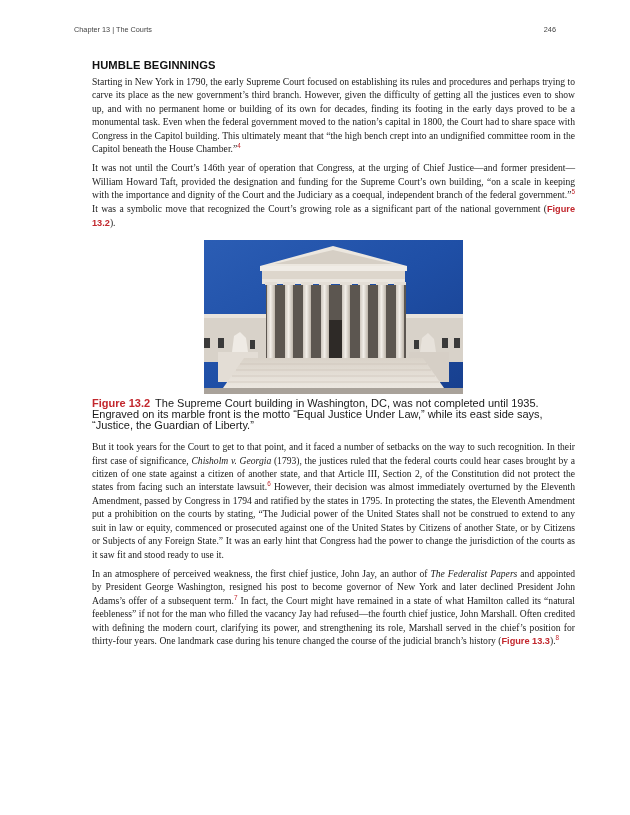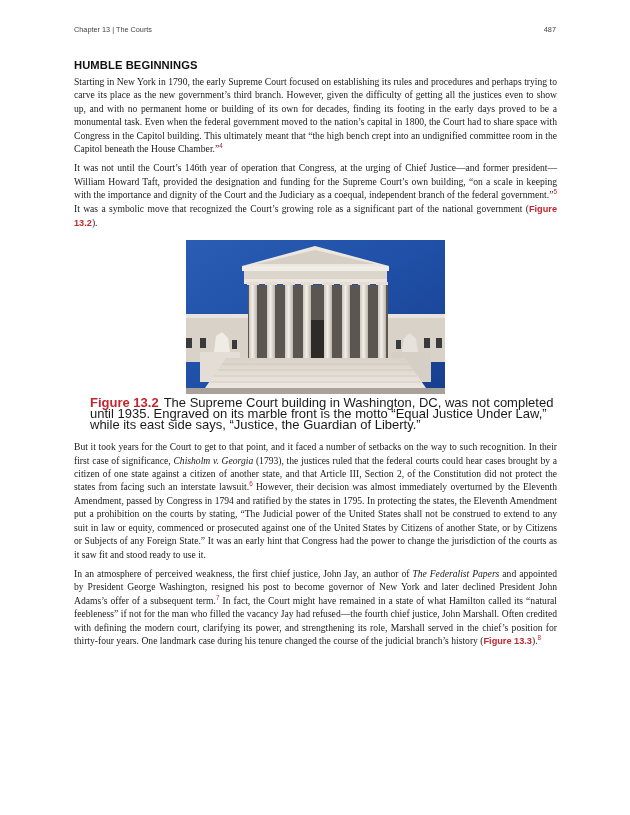--- a/index.html
+++ b/index.html
@@ -22,21 +22,21 @@
       height: 14px;
       font-family: "Liberation Sans", sans-serif;
       font-size: 7.3px;
       color: #444;
     }
     .page-header .chapter { position: absolute; left: 0; top: 0; text-align: center; }
     .page-header .pagenum { position: absolute; right: 0; top: 0; }
 
     .content {
       position: absolute;
-      left: 74px;
+      left: 92px;
       top: 59px;
       width: 483px;
     }
     h2.section-title {
       font-family: "Liberation Sans", sans-serif;
       font-weight: bold;
       font-size: 11.2px;
       margin: 0 0 4px 0;
       letter-spacing: 0.1px;
       color: #111;
@@ -68,38 +68,38 @@
     .photo-wrap {
       width: 259px;
       height: 154px;
       margin: 0 auto;
       position: relative;
       overflow: hidden;
     }
     .photo-wrap svg { display: block; }
     .caption {
       font-family: "Liberation Sans", sans-serif;
-      font-size: 13px;
+      font-size: 11px;
       line-height: 10.6px;
-      margin: 4px 0 10px 16px;
+      margin: 4px 0 10px 0;
       color: #1a1a1a;
     }
     .caption .cap-label {
       color: #c2272d;
       font-weight: bold;
       margin-right: 5px;
     }
     em { }
   </style>
 </head>
 <body>
 
 <div class="page-header">
   <span class="chapter">Chapter 13 | The Courts</span>
-  <span class="pagenum">487</span>
+  <span class="pagenum">246</span>
 </div>
 
 <div class="content">
   <h2 class="section-title">HUMBLE BEGINNINGS</h2>
 
   <p class="body"><span>Starting in New York in 1790, the early Supreme Court focused on establishing its rules and procedures and perhaps trying to carve its place as the new government’s third branch. However, given the difficulty of getting all the justices even to show up, and with no permanent home or building of its own for decades, finding its footing in the early days proved to be a monumental task. Even when the federal government moved to the nation’s capital in 1800, the Court had to share space with Congress in the Capitol building. This ultimately meant that “the high bench crept into an undignified committee room in the Capitol beneath the House Chamber.”</span><sup class="fn">4</sup></p>
 
   <p class="body"><span>It was not until the Court’s 146th year of operation that Congress, at the urging of Chief Justice—and former president—William Howard Taft, provided the designation and funding for the Supreme Court’s own building, “on a scale in keeping with the importance and dignity of the Court and the Judiciary as a coequal, independent branch of the federal government.”</span><sup class="fn">5</sup><span> It was a symbolic move that recognized the Court’s growing role as a significant part of the national government (</span><span class="figref">Figure 13.2</span><span>).</span></p>
 
   <div class="figure">

